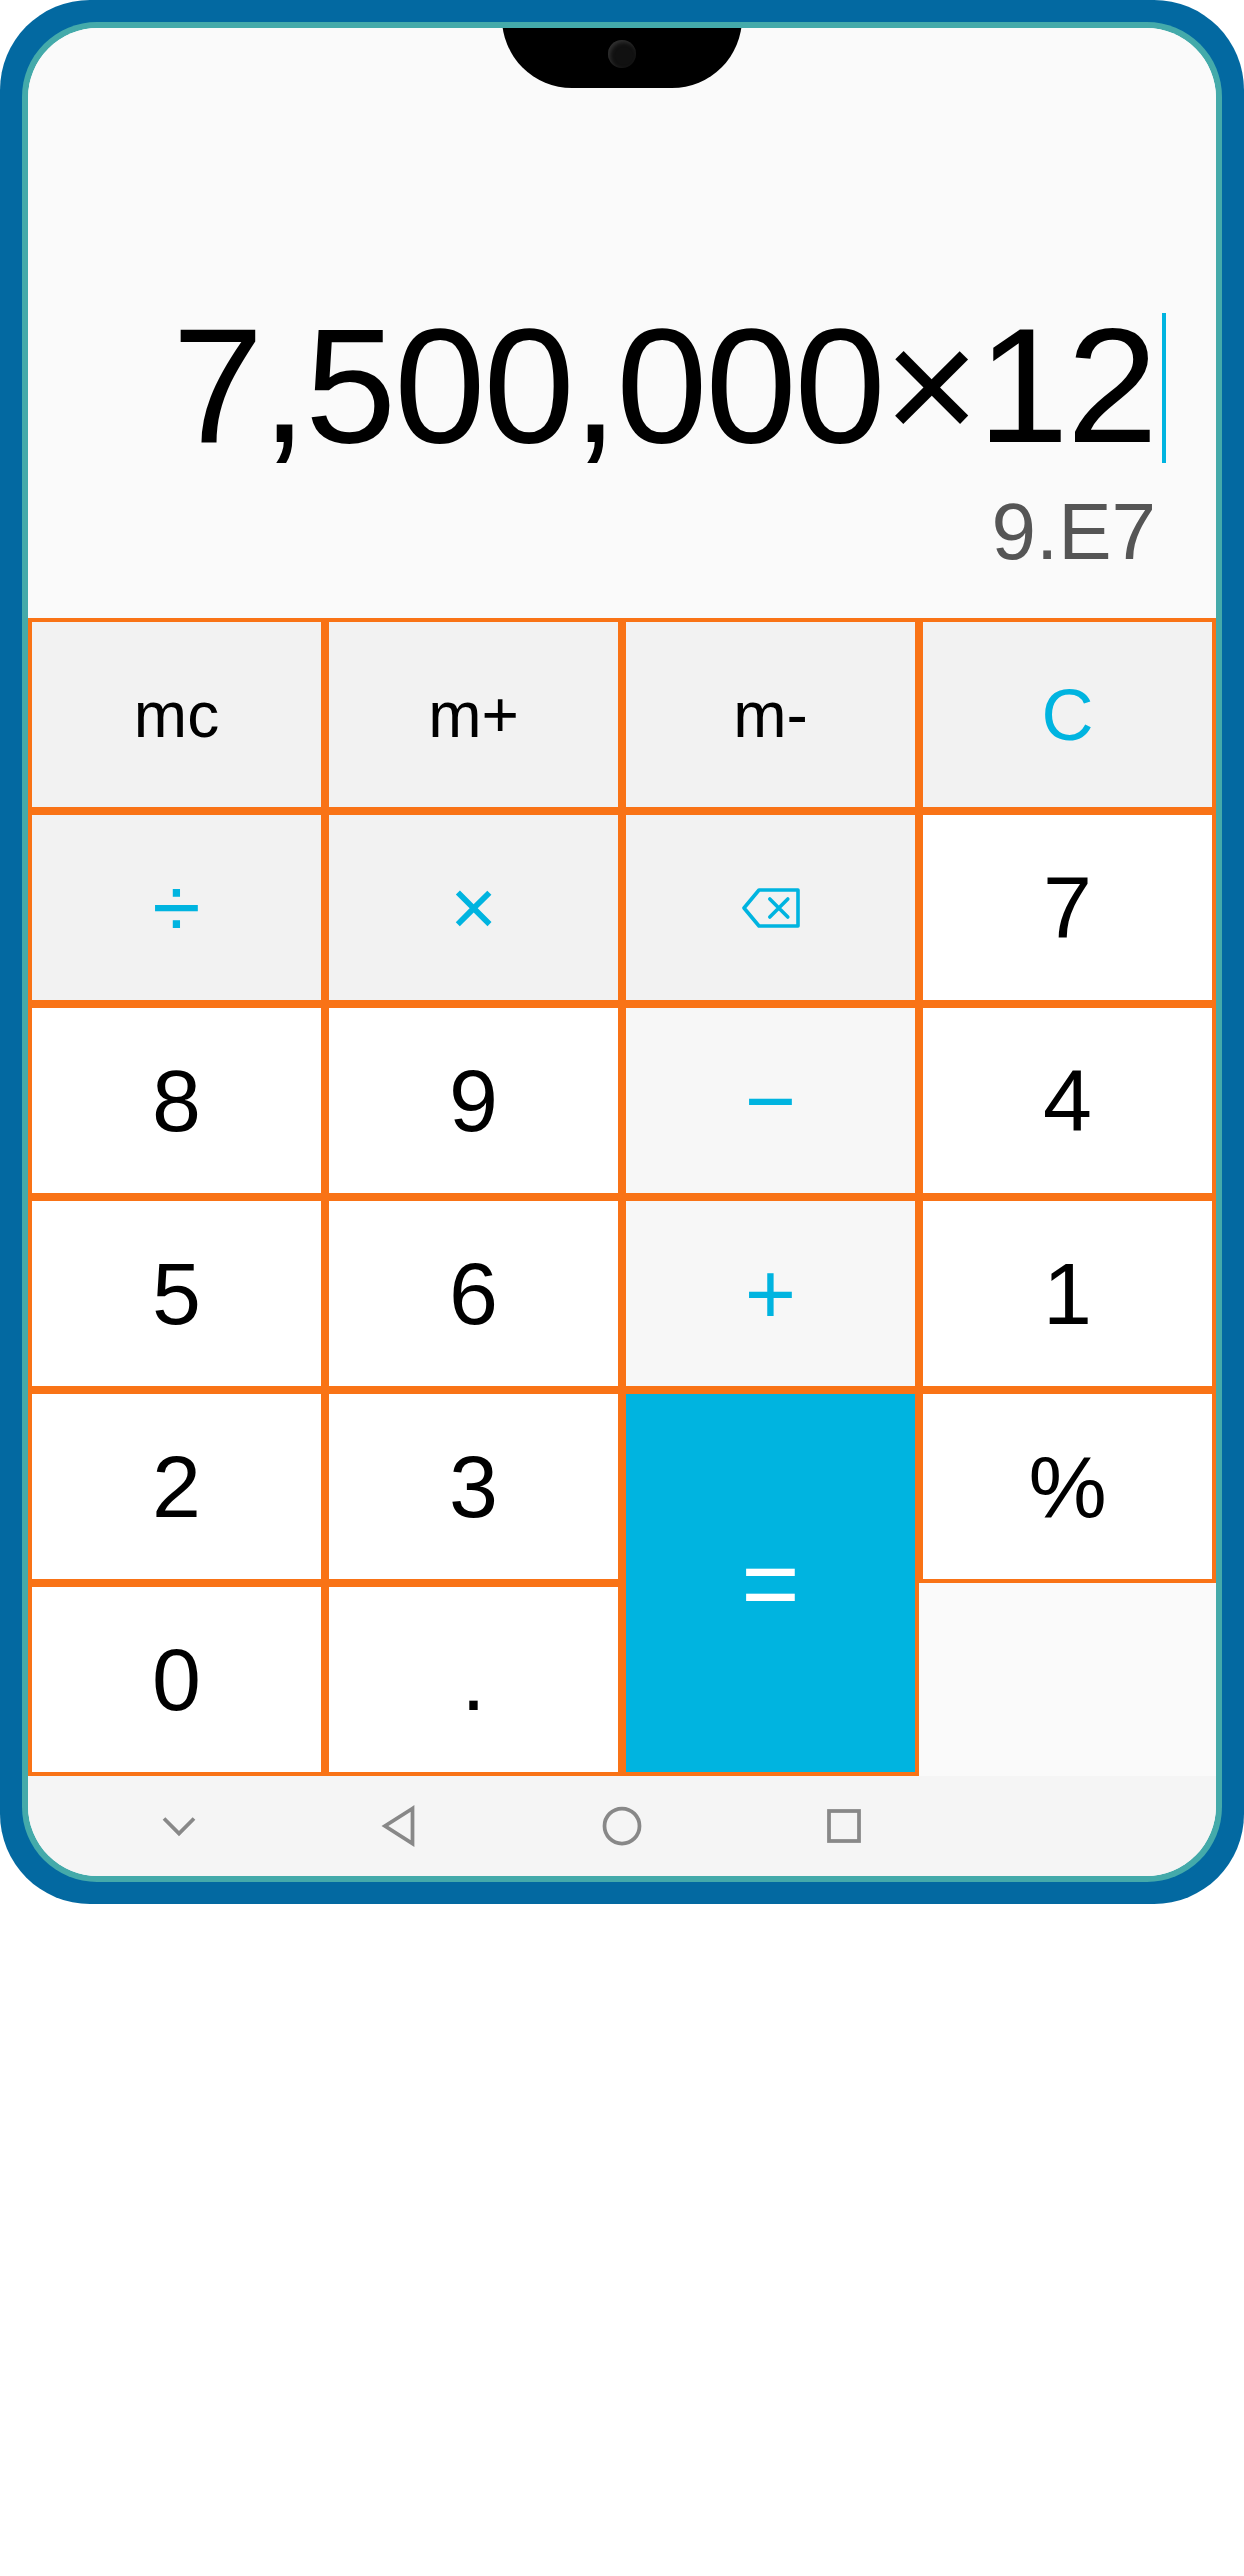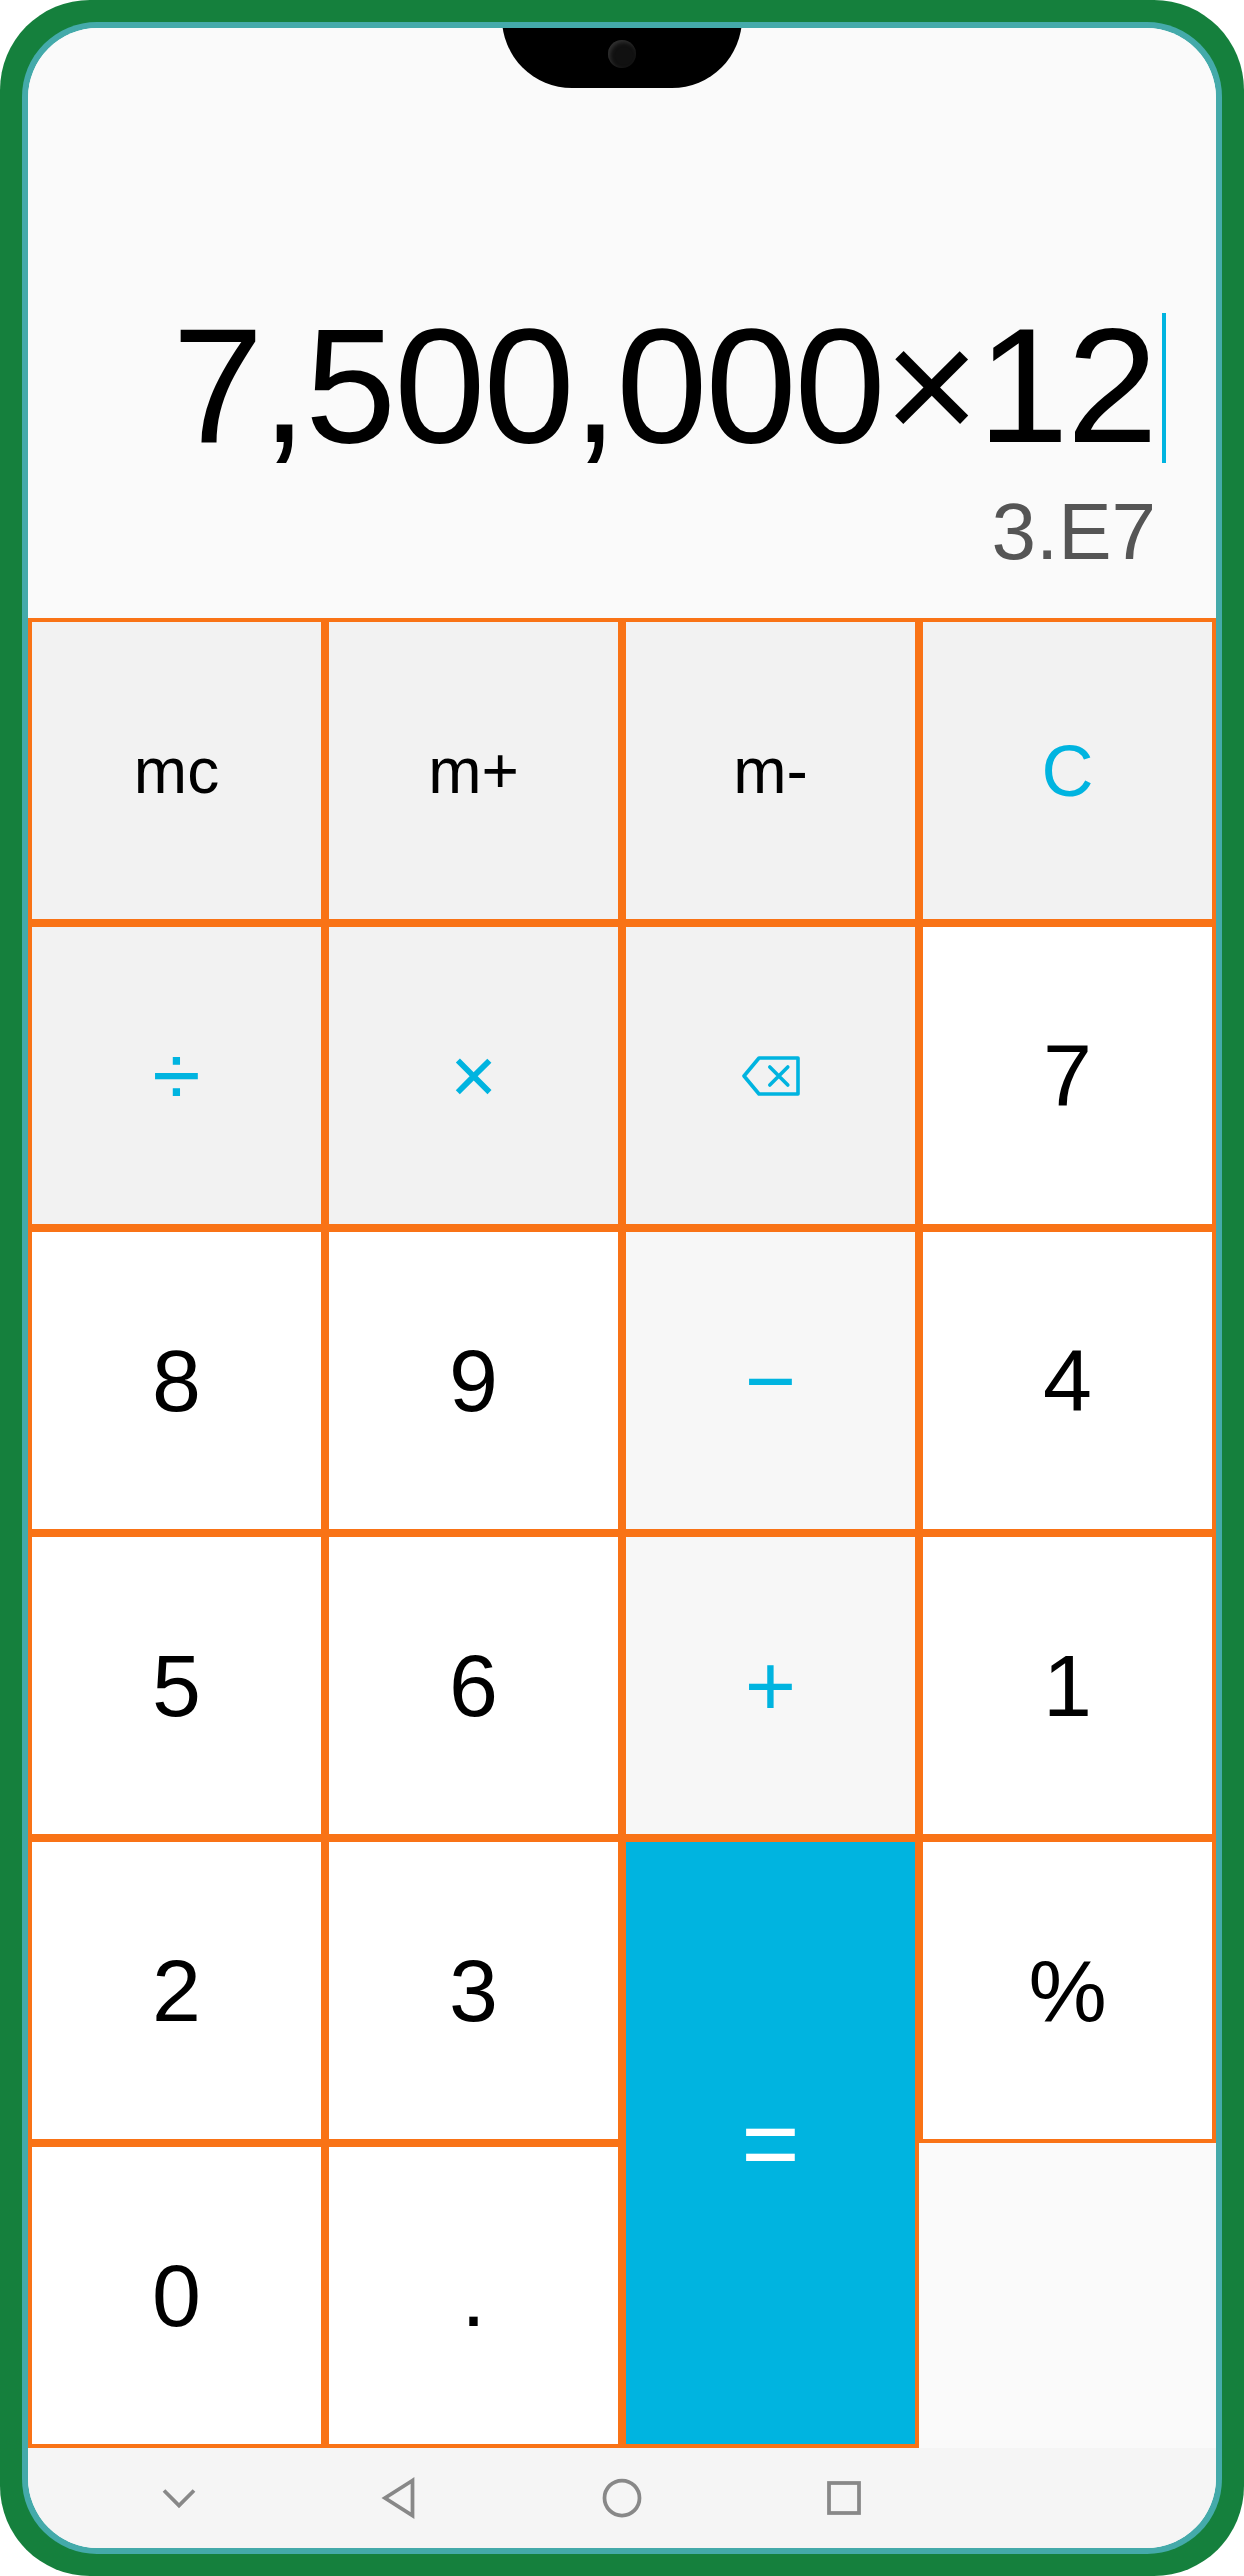--- a/index.html
+++ b/index.html
@@ -1,21 +1,21 @@
 <!DOCTYPE html>
 <html><head>
 <meta charset="utf-8">
 <style>
   * { margin: 0; padding: 0; box-sizing: border-box; }
   html, body { width: 1244px; height: 2576px; background: #fff; font-family: -apple-system, Helvetica, Arial, sans-serif; }
   .phone-frame {
     position: absolute;
     top: 0; left: 0;
-    width: 1244px; height: 2576px;
-    background: #15803d;
+    width: 1244px; height: 1904px;
+    background: #0369a1;
     border-radius: 90px;
     padding: 22px;
   }
   .phone-inner {
     width: 100%; height: 100%;
     background: #4aa;
     border-radius: 75px;
     padding: 6px;
   }
   .screen {
@@ -122,21 +122,21 @@
 <div class="phone-frame">
 
   <div class="phone-inner">
     <div class="screen">
       <div class="notch"></div>
 
       <div class="display-area">
         <div class="expression">
           <span>7,500,000×12</span><span class="cursor"></span>
         </div>
-        <div class="result">3.E7</div>
+        <div class="result">9.E7</div>
       </div>
 
       <div class="keypad">
         <div class="btn mem">mc</div>
         <div class="btn mem">m+</div>
         <div class="btn mem">m-</div>
 
         <div class="btn func" style="font-size:72px;">C</div>
         <div class="btn func" style="font-size:88px;">÷</div>
         <div class="btn func" style="font-size:80px;">×</div>

